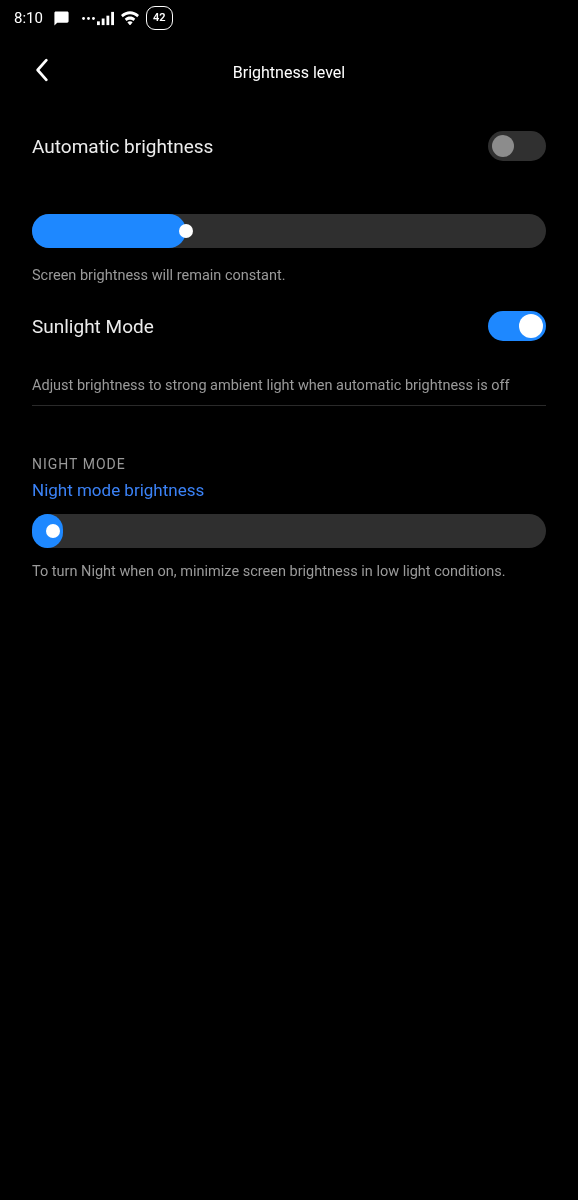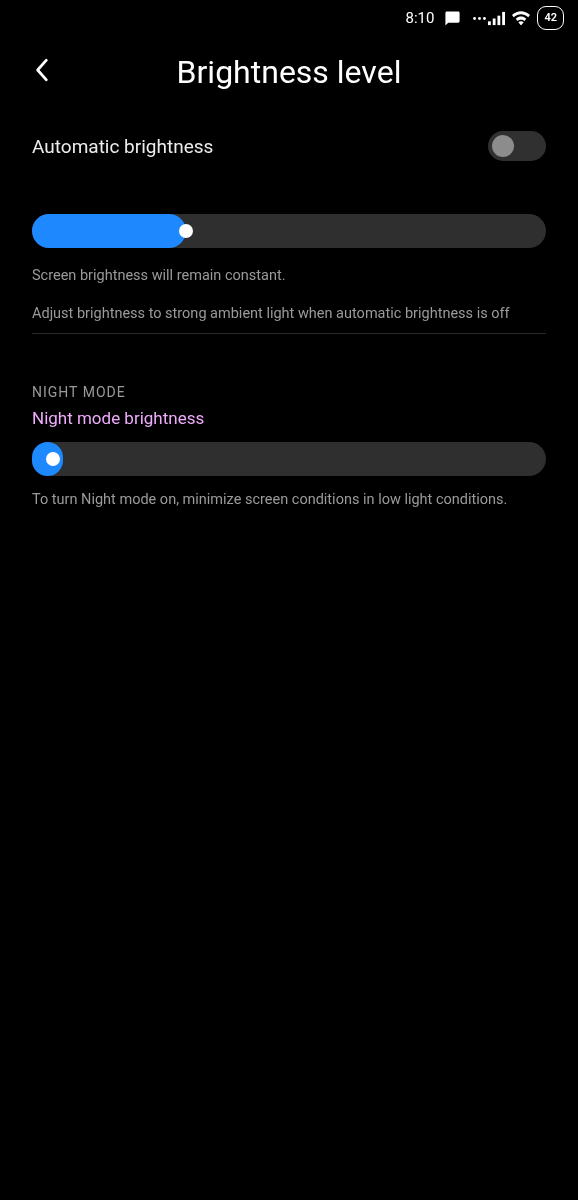--- a/index.html
+++ b/index.html
@@ -1,27 +1,27 @@
 <!DOCTYPE html>
 <html><head>
   <meta charset="utf-8">
   <style>
     * { margin: 0; padding: 0; box-sizing: border-box; font-family: -apple-system, BlinkMacSystemFont, "Segoe UI", Roboto, sans-serif; }
     body { width: 578px; height: 1200px; background: #000; color: #fff; overflow: hidden; }
     
-    .status-bar { height: 36px; display: flex; justify-content: flex-end; align-items: center; padding: 0 14px; font-size: 15px; }
+    .status-bar { height: 36px; display: flex; justify-content: flex-start; align-items: center; padding: 0 14px; font-size: 15px; }
     .status-left { display: flex; align-items: center; gap: 10px; }
     .status-right { display: flex; align-items: center; gap: 7px; }
     .status-time { font-weight: 400; }
     .status-icon { display: inline-flex; }
     .battery-pill { border: 1.5px solid #fff; border-radius: 9px; padding: 4px 6px; font-size: 11px; font-weight: 600; line-height: 14px; }
     
     .header { display: flex; align-items: center; height: 72px; position: relative; }
     .back-btn { position: absolute; left: 24px; display: flex; align-items: center; justify-content: center; width: 36px; height: 36px; cursor: pointer; }
-    .header-title { flex: 1; text-align: center; font-size: 32px; font-weight: 400; }
+    .header-title { flex: 1; text-align: center; font-size: 16px; font-weight: 400; }
     
     .content { padding: 0 32px; }
     
     .row { display: flex; justify-content: space-between; align-items: center; min-height: 64px; }
     .row-title { font-size: 19px; color: #ececec; }
     
     .toggle { width: 58px; height: 30px; border-radius: 15px; position: relative; cursor: pointer; }
     .toggle-off { background: #303030; }
     .toggle-off .knob { width: 22px; height: 22px; border-radius: 50%; background: #8c8c8c; position: absolute; left: 4px; top: 4px; }
     .toggle-on { background: #1e88ff; }
@@ -37,21 +37,21 @@
     .slider2 .slider-fill { height: 34px; border-radius: 17px; }
     .slider2 .slider-thumb { width: 14px; height: 14px; }
     
     .desc { font-size: 14.5px; color: #9a9a9a; margin-top: 6px; margin-bottom: 8px; line-height: 1.4; }
     .desc-after { margin-top: 18px; }
     
     .divider { height: 1px; background: #2a2a2a; margin: 0; }
     
     .section-header { font-size: 14px; letter-spacing: 1px; color: #9a9a9a; margin-top: 50px; margin-bottom: 8px; }
     
-    .sub-title { font-size: 17px; color: #f0abfc; margin-top: 6px; }
+    .sub-title { font-size: 17px; color: #3b82f6; margin-top: 6px; }
   </style>
 </head>
 <body>
 
 <div class="status-bar">
   <div class="status-left">
     <span class="status-time">8:10</span>
     <span class="status-icon">
       <svg width="17" height="17" viewBox="0 0 24 24" fill="#fff">
           <path d="M20 2H4c-1.1 0-2 .9-2 2v18l4-4h14c1.1 0 2-.9 2-2V4c0-1.1-.9-2-2-2z"></path>
@@ -104,30 +104,36 @@
   </div>
 
   <div class="slider">
     <div class="slider-track"></div>
     <div class="slider-fill" id="brightness-fill" style="width: 30%;"></div>
     <div class="slider-thumb" id="brightness-thumb" style="left: 30%;"></div>
   </div>
 
   <div class="desc">Screen brightness will remain constant.</div>
 
+  <div class="row">
+    <div class="row-title">Sunlight Mode</div>
+    <div class="toggle toggle-on">
+      <div class="knob"></div>
+    </div>
+  </div>
 
   <div class="desc desc-after">Adjust brightness to strong ambient light when automatic brightness is off</div>
 
   <div class="divider"></div>
 
   <div class="section-header">NIGHT MODE</div>
 
   <div class="sub-title">Night mode brightness</div>
 
   <div class="slider2">
     <div class="slider-track"></div>
     <div class="slider-fill" id="night-fill" style="width: 6%;"></div>
     <div class="slider-thumb" id="night-thumb" style="left: 4%;"></div>
   </div>
 
-  <div class="desc">To turn Night mode on, minimize screen conditions in low light conditions.</div>
+  <div class="desc">To turn Night when on, minimize screen brightness in low light conditions.</div>
 
 </div>
 
 </body></html>

